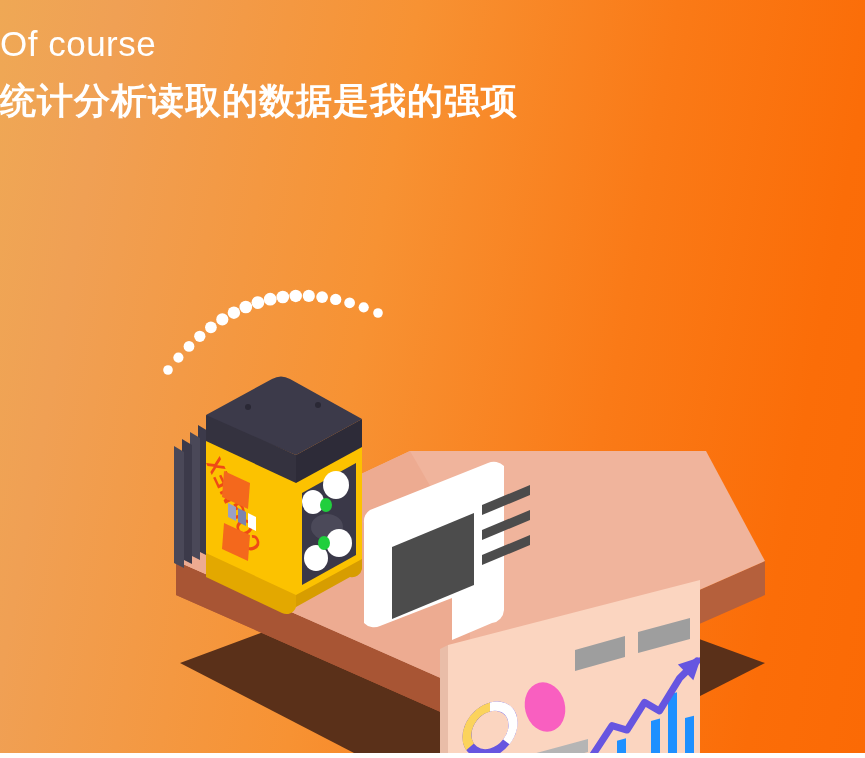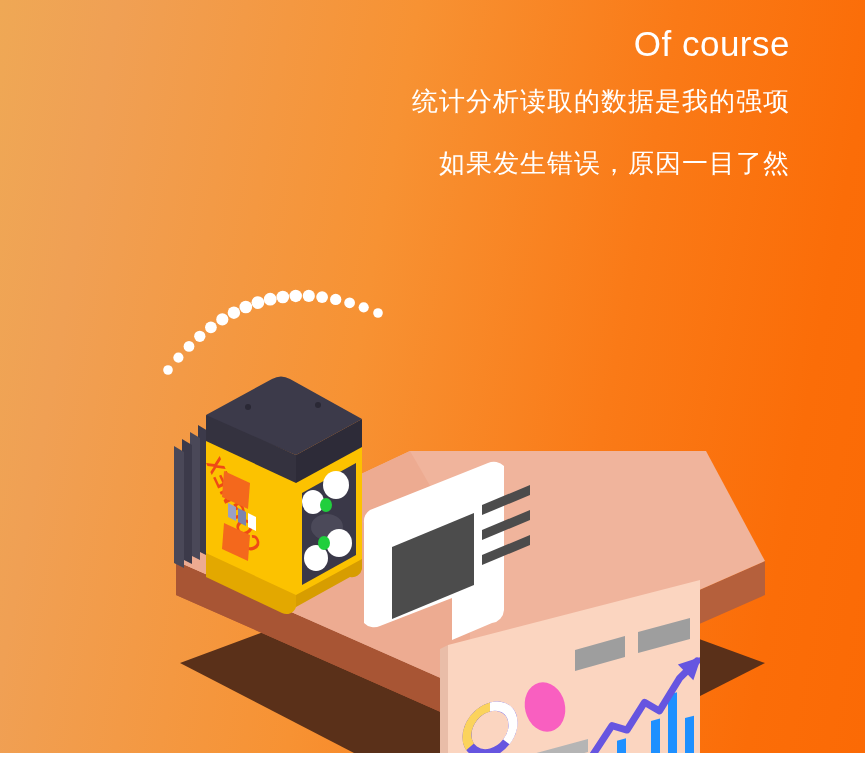--- a/index.html
+++ b/index.html
@@ -30,36 +30,35 @@
     background: #ffffff;
     z-index: 40;
   }
 
   
   #headline {
     position: absolute;
     left: 0;
     top: 18px;
     width: 762px;
-    text-align: right;
+    text-align: left;
     z-index: 20;
     color: #ffffff;
     user-select: none;
-    padding-left: 28px;
   }
   .h-en {
     font-size: 35px;
     line-height: 52px;
     font-weight: 300;
     letter-spacing: 0.5px;
   }
   .h-cn {
-    font-size: 26px;
+    font-size: 36px;
     line-height: 62px;
-    font-weight: 400;
+    font-weight: 700;
     letter-spacing: 1px;
   }
 
   
   #stage {
     position: absolute;
     left: 0;
     top: 255px;
     width: 865px;
     height: 503px;
@@ -68,21 +67,20 @@
   #stage svg { display: block; }
 </style>
 </head>
 <body>
 
 <div id="banner">
 
   <div id="headline">
     <div class="h-en">Of course</div>
     <div class="h-cn">统计分析读取的数据是我的强项</div>
-    <div class="h-cn">如果发生错误，原因一目了然</div>
   </div>
 
   <div id="stage">
     <svg width="865" height="503" viewBox="0 0 865 503" xmlns="http://www.w3.org/2000/svg">
 
       <defs>
         <clipPath id="panelClip">
           <polygon points="448,390 700,325 700,590 448,655"></polygon>
         </clipPath>
         <clipPath id="deviceFaceClip">

